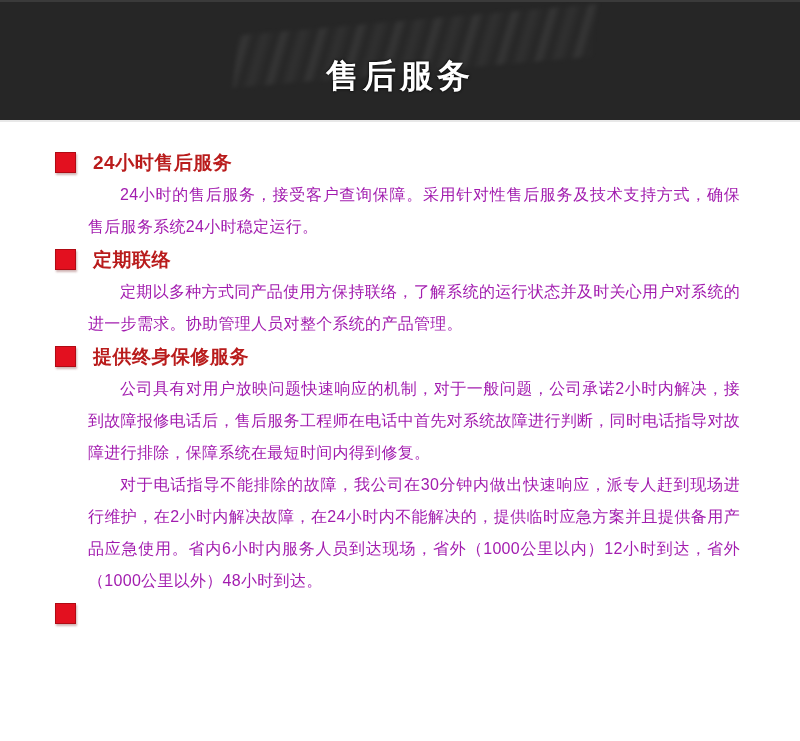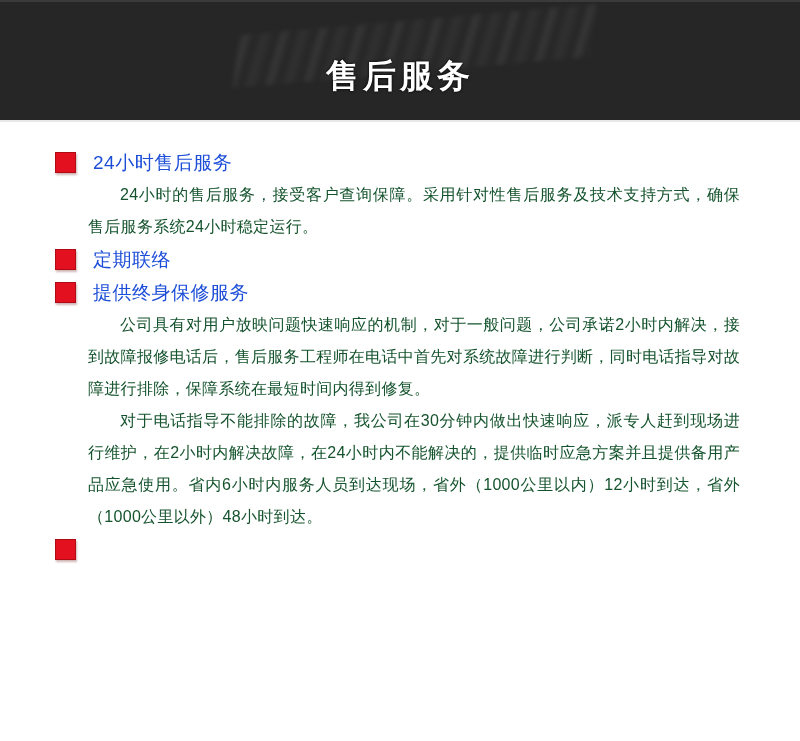--- a/index.html
+++ b/index.html
@@ -65,30 +65,30 @@
     width: 21px;
     height: 21px;
     background: #e3101f;
     border: 1px solid #b00b14;
     box-shadow: 1px 2px 2px rgba(120,40,40,0.35);
     flex: 0 0 auto;
     margin-right: 17px;
   }
   .section-heading {
     font-size: 19px;
-    font-weight: normal;
-    color: #1d4ed8;
+    font-weight: bold;
+    color: #b91c1c;
     letter-spacing: 0.5px;
   }
   .section-para {
     margin-left: 33px;
     width: 652px;
     font-size: 16px;
     line-height: 32px;
-    color: #14532d;
+    color: #a21caf;
     text-align: justify;
     text-indent: 2em;
     letter-spacing: 0.3px;
   }
 </style>
 </head>
 <body>
 
 <div class="header-band">
   <div class="header-watermark"></div>
@@ -103,20 +103,21 @@
       <span class="section-heading">24小时售后服务</span>
     </div>
     <p class="section-para">24小时的售后服务，接受客户查询保障。采用针对性售后服务及技术支持方式，确保售后服务系统24小时稳定运行。</p>
   </div>
 
   <div class="section">
     <div class="section-heading-row">
       <span class="red-square"></span>
       <span class="section-heading">定期联络</span>
     </div>
+    <p class="section-para">定期以多种方式同产品使用方保持联络，了解系统的运行状态并及时关心用户对系统的进一步需求。协助管理人员对整个系统的产品管理。</p>
   </div>
 
   <div class="section">
     <div class="section-heading-row">
       <span class="red-square"></span>
       <span class="section-heading">提供终身保修服务</span>
     </div>
     <p class="section-para">公司具有对用户放映问题快速响应的机制，对于一般问题，公司承诺2小时内解决，接到故障报修电话后，售后服务工程师在电话中首先对系统故障进行判断，同时电话指导对故障进行排除，保障系统在最短时间内得到修复。</p>
     <p class="section-para">对于电话指导不能排除的故障，我公司在30分钟内做出快速响应，派专人赶到现场进行维护，在2小时内解决故障，在24小时内不能解决的，提供临时应急方案并且提供备用产品应急使用。省内6小时内服务人员到达现场，省外（1000公里以内）12小时到达，省外（1000公里以外）48小时到达。</p>
   </div>

